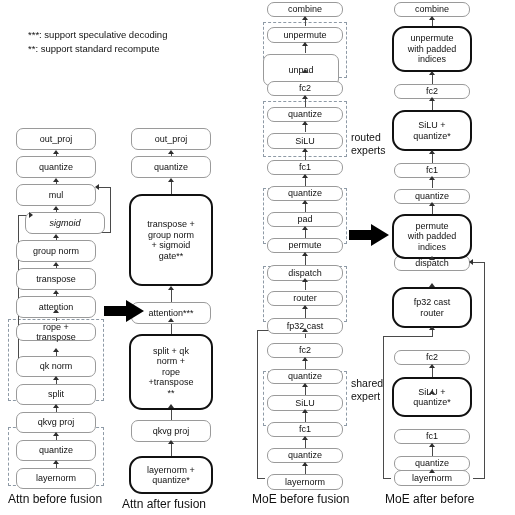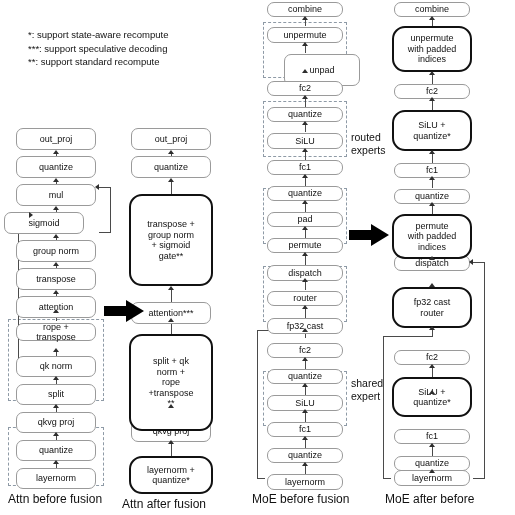--- a/index.html
+++ b/index.html
@@ -88,21 +88,20 @@
     position:absolute;font-size:12px;color:#111;
     white-space:nowrap;z-index:7;
   }
 </style>
 </head>
 <body>
 
 <div id="stage">
 
   <div id="legend">
-    <div class="legend-line">*:  support state-aware recompute</div>
     <div class="legend-line">***: support speculative decoding</div>
     <div class="legend-line">**:  support standard recompute</div>
   </div>
 
   <div class="dgroup" style="left:8px;top:319px;width:96px;height:82px;"></div>
   <div class="dgroup" style="left:8px;top:427px;width:96px;height:59px;"></div>
 
   <div class="vline" style="left:56px;top:152px;height:10px;"></div>
   <div class="vline" style="left:56px;top:180px;height:10px;"></div>
   <div class="vline" style="left:56px;top:208px;height:10px;"></div>
@@ -134,21 +133,21 @@
   <div class="arrowleft" style="left:95px;top:183.6px;"></div>
 
   <div class="hline" style="left:18px;top:370px;width:12px;"></div>
   <div class="vline" style="left:18px;top:215px;height:156px;"></div>
   <div class="hline" style="left:18px;top:215px;width:12px;"></div>
   <div class="arrowright" style="left:29px;top:211.6px;"></div>
 
   <div class="node" style="left:16px;top:128px;width:80px;height:22px;">out_proj</div>
   <div class="node" style="left:16px;top:156px;width:80px;height:22px;">quantize</div>
   <div class="node" style="left:16px;top:184px;width:80px;height:22px;">mul</div>
-  <div class="node" style="left:4px;top:212px;width:80px;height:22px;">sigmoid</div>
+  <div class="node" style="left:25px;top:212px;width:80px;height:22px;font-style:italic;">sigmoid</div>
   <div class="node" style="left:16px;top:240px;width:80px;height:22px;">group norm</div>
   <div class="node" style="left:16px;top:268px;width:80px;height:22px;">transpose</div>
   <div class="node" style="left:16px;top:296px;width:80px;height:22px;">attention</div>
   <div class="node" style="left:16px;top:323px;width:80px;height:18px;white-space:pre-line;">rope +
 transpose</div>
   <div class="node" style="left:16px;top:384px;width:80px;height:21px;">split</div>
   <div class="node" style="left:16px;top:356px;width:80px;height:21px;">qk norm</div>
   <div class="node" style="left:16px;top:412px;width:80px;height:21px;">qkvg proj</div>
   <div class="node" style="left:16px;top:440px;width:80px;height:21px;">quantize</div>
   <div class="node" style="left:16px;top:468px;width:80px;height:21px;">layernorm</div>
@@ -172,21 +171,21 @@
   <div class="arrowup" style="left:167.6px;top:404px;"></div>
   <div class="arrowup" style="left:167.6px;top:440px;"></div>
 
   <div class="node" style="left:131px;top:128px;width:80px;height:22px;">out_proj</div>
   <div class="node" style="left:131px;top:156px;width:80px;height:22px;">quantize</div>
   <div class="node fused" style="left:129px;top:194px;width:84px;height:92px;white-space:pre-line;">transpose +
 group norm
 + sigmoid
 gate**</div>
   <div class="node" style="left:131px;top:302px;width:80px;height:22px;">attention***</div>
-  <div class="node fused" style="left:129px;top:334px;width:84px;height:97px;white-space:pre-line;">split + qk
+  <div class="node fused" style="left:129px;top:334px;width:84px;height:76px;white-space:pre-line;">split + qk
 norm +
 rope
 +transpose
 **</div>
   <div class="node" style="left:131px;top:420px;width:80px;height:22px;">qkvg proj</div>
   <div class="node fused" style="left:129px;top:456px;width:84px;height:38px;white-space:pre-line;">layernorm +
 quantize*</div>
 
   <div class="caption" style="left:122px;top:497px;">Attn after fusion</div>
 
@@ -232,21 +231,21 @@
   <div class="arrowup" style="left:301.6px;top:462px;"></div>
 
   <div class="hline" style="left:257px;top:478px;width:8px;"></div>
   <div class="vline" style="left:257px;top:330px;height:149px;"></div>
   <div class="hline" style="left:257px;top:330px;width:48px;"></div>
   <div class="vline" style="left:305px;top:330px;height:8px;"></div>
   <div class="arrowup" style="left:301.6px;top:328px;"></div>
 
   <div class="node" style="left:267px;top:2px;width:76px;height:15px;">combine</div>
   <div class="node" style="left:267px;top:27px;width:76px;height:16px;">unpermute</div>
-  <div class="node" style="left:284px;top:54px;width:76px;height:32px;">unpad</div>
+  <div class="node" style="left:263px;top:54px;width:76px;height:32px;">unpad</div>
   <div class="node" style="left:267px;top:81px;width:76px;height:15px;">fc2</div>
   <div class="node" style="left:267px;top:107px;width:76px;height:15px;">quantize</div>
   <div class="node" style="left:267px;top:133px;width:76px;height:16px;">SiLU</div>
   <div class="node" style="left:267px;top:160px;width:76px;height:15px;">fc1</div>
   <div class="node" style="left:267px;top:186px;width:76px;height:15px;">quantize</div>
   <div class="node" style="left:267px;top:212px;width:76px;height:15px;">pad</div>
   <div class="node" style="left:267px;top:238px;width:76px;height:15px;">permute</div>
   <div class="node" style="left:267px;top:265px;width:76px;height:16px;">dispatch</div>
   <div class="node" style="left:267px;top:291px;width:76px;height:15px;">router</div>
   <div class="node" style="left:267px;top:318px;width:76px;height:16px;">fp32 cast</div>

